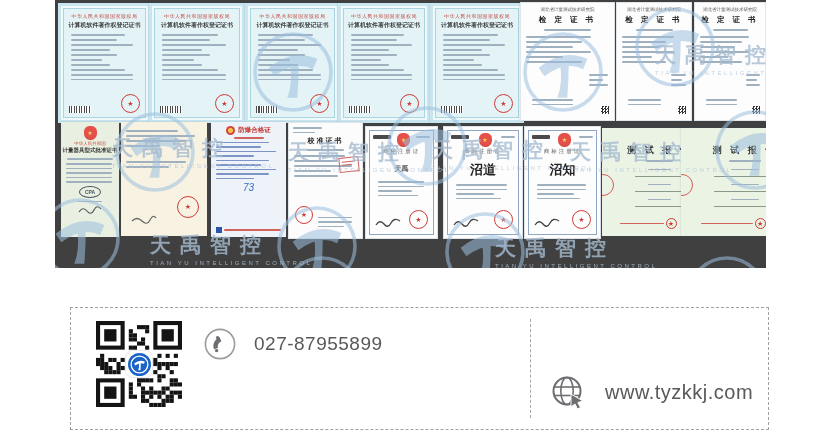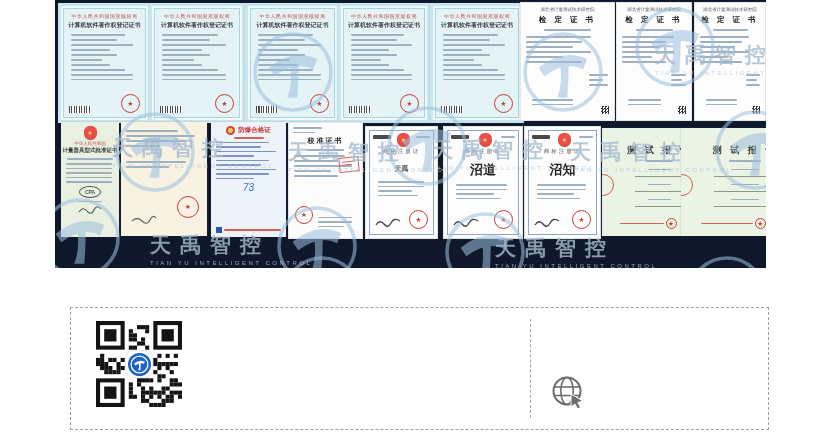--- a/index.html
+++ b/index.html
@@ -5,21 +5,21 @@
   html,body{margin:0;padding:0;}
   body{
     width:840px;height:433px;position:relative;overflow:hidden;
     background:#ffffff;
     font-family:"Liberation Sans","DejaVu Sans",sans-serif;
     -webkit-font-smoothing:antialiased;
   }
   
   .panel{
     position:absolute;left:55px;top:0;width:711px;height:268px;
-    background:#0f172a;overflow:hidden;
+    background:#404040;overflow:hidden;
   }
   .cert{
     position:absolute;background:#fff;overflow:hidden;
     box-shadow:0 0 2px rgba(60,90,120,.25);
   }
   .bar{height:2px;background:#9fb0bf;margin:3px 5px;border-radius:1px;}
   .bar.w30{width:30%;} .bar.w40{width:40%;} .bar.w50{width:50%;}
   .bar.w60{width:60%;} .bar.w70{width:70%;} .bar.w80{width:80%;}
   .bar.c{margin-left:auto;margin-right:auto;}
   .bar.thin{height:1.5px;}
@@ -680,25 +680,35 @@
       <span class="disc" id="qrGlyph">
           <svg width="19" height="19" viewBox="0 0 60 60">
     <circle cx="30" cy="30" r="26.5" fill="none" stroke="#ffffff" stroke-width="4"></circle>
     <path d="M13 27 Q30 13 47 21 L44 28 Q32 22 17 33 Z" fill="#ffffff"></path>
     <path d="M28 24 Q30 38 26 48 L33 48 Q34 36 34 23 Z" fill="#ffffff"></path>
   </svg>
         </span>
     </div>
   </div>
 
+  <div class="crow" style="left:133px;top:20px;">
+    <svg class="icon" width="32" height="32" viewBox="0 0 32 32">
+      <circle cx="16" cy="16" r="14.6" fill="none" stroke="#9b9c9e" stroke-width="1.6"></circle>
+      <path d="M11.5 22.5 C8.5 18.5 9.5 12.5 14 9.5 l2.6 3.4 c-2.4 2-3 4.8-1.6 7.6 z" fill="#6d6e71" transform="rotate(14 16 16)"></path>
+      <circle cx="13.6" cy="9.6" r="1.7" fill="#6d6e71"></circle>
+      <circle cx="12.6" cy="22.6" r="1.7" fill="#6d6e71"></circle>
+    </svg>
+    <span class="num">027-87955899</span>
+  </div>
 
 
 
   <div class="crow" style="left:479px;top:66px;">
     <svg class="icon" width="37" height="37" viewBox="0 0 37 37">
       <circle cx="17" cy="17" r="13.5" fill="none" stroke="#6d6e71" stroke-width="2"></circle>
       <ellipse cx="17" cy="17" rx="6.2" ry="13.5" fill="none" stroke="#6d6e71" stroke-width="1.6"></ellipse>
       <line x1="3.8" y1="13" x2="30.2" y2="13" stroke="#6d6e71" stroke-width="1.6"></line>
       <line x1="3.8" y1="21.5" x2="30.2" y2="21.5" stroke="#6d6e71" stroke-width="1.6"></line>
       <path d="M21 20 L33 27 L27.8 28.6 L30.5 33.5 L27.5 35 L25 30 L21 33 Z" fill="#6d6e71" stroke="#fff" stroke-width="1"></path>
     </svg>
+    <span class="num" style="font-size:20px;">www.tyzkkj.com</span>
   </div>
 </div>
 
 </body></html>

